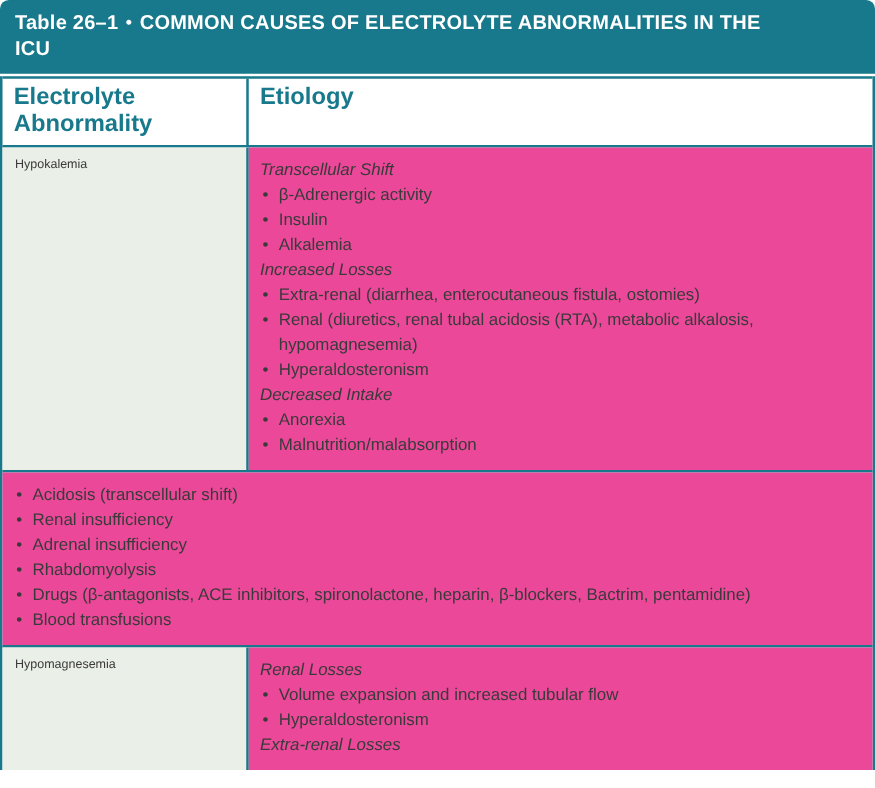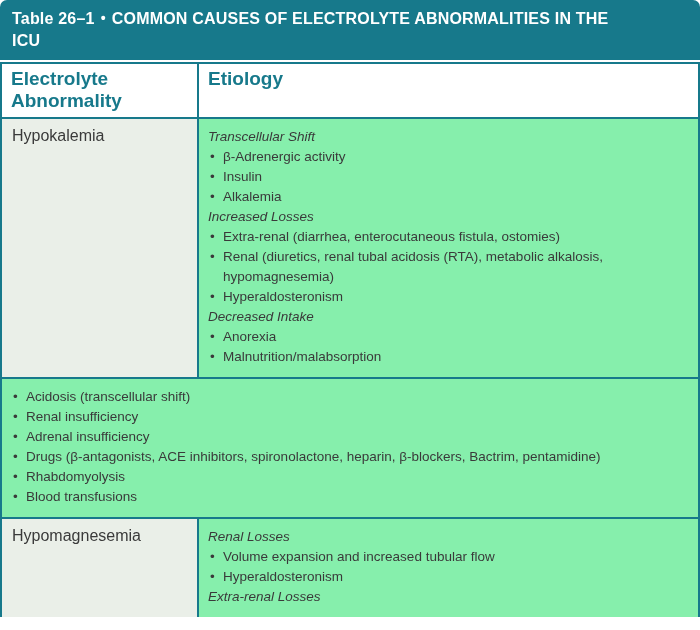--- a/index.html
+++ b/index.html
@@ -52,26 +52,26 @@
   }
 
   
   .row{display:flex;border-bottom:2px solid var(--teal);}
   .row:last-child{border-bottom:none;}
   .cell-left{
     width:197px;
     background:var(--left-bg);
     border-right:2px solid var(--teal);
     padding:8px 10px;
-    font-size:16px;
+    font-size:10px;
     color:var(--body-text);
   }
   .cell-right{
     flex:1;
-    background:#86efac;
+    background:#ec4899;
     padding:8px 10px 10px 9px;
   }
   .item{
     font-size:13.5px;
     line-height:20px;
     color:var(--body-text);
   }
   .item.heading{font-style:italic;}
   .item.bullet{position:relative;padding-left:15px;}
   .item.bullet::before{content:"\2022";position:absolute;left:2px;}
@@ -115,22 +115,22 @@
             </div>
     </div>
   </div>
 
   <div class="row">
     <div class="cell-right">
       <div class="list">
               <div class="item bullet">Acidosis (transcellular shift)</div>
               <div class="item bullet">Renal insufficiency</div>
               <div class="item bullet">Adrenal insufficiency</div>
+              <div class="item bullet">Rhabdomyolysis</div>
               <div class="item bullet">Drugs (β-antagonists, ACE inhibitors, spironolactone, heparin, β-blockers, Bactrim, pentamidine)</div>
-              <div class="item bullet">Rhabdomyolysis</div>
               <div class="item bullet">Blood transfusions</div>
             </div>
     </div>
   </div>
 
   <div class="row">
     <div class="cell-left">
       <span>Hypomagnesemia</span>
     </div>
     <div class="cell-right">

